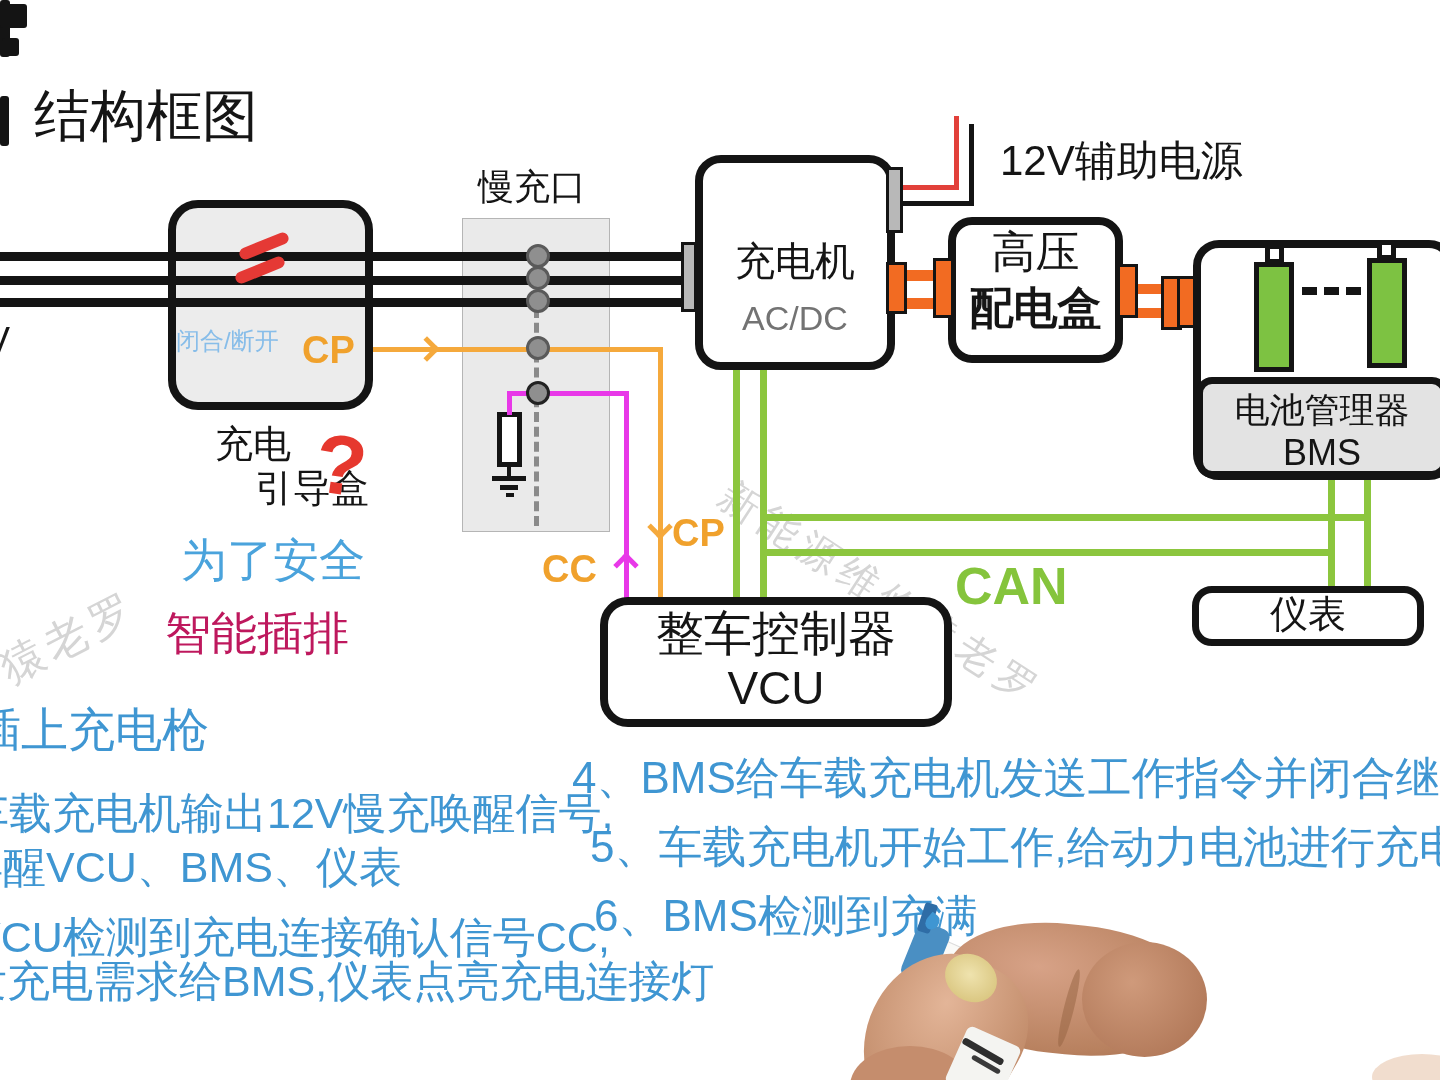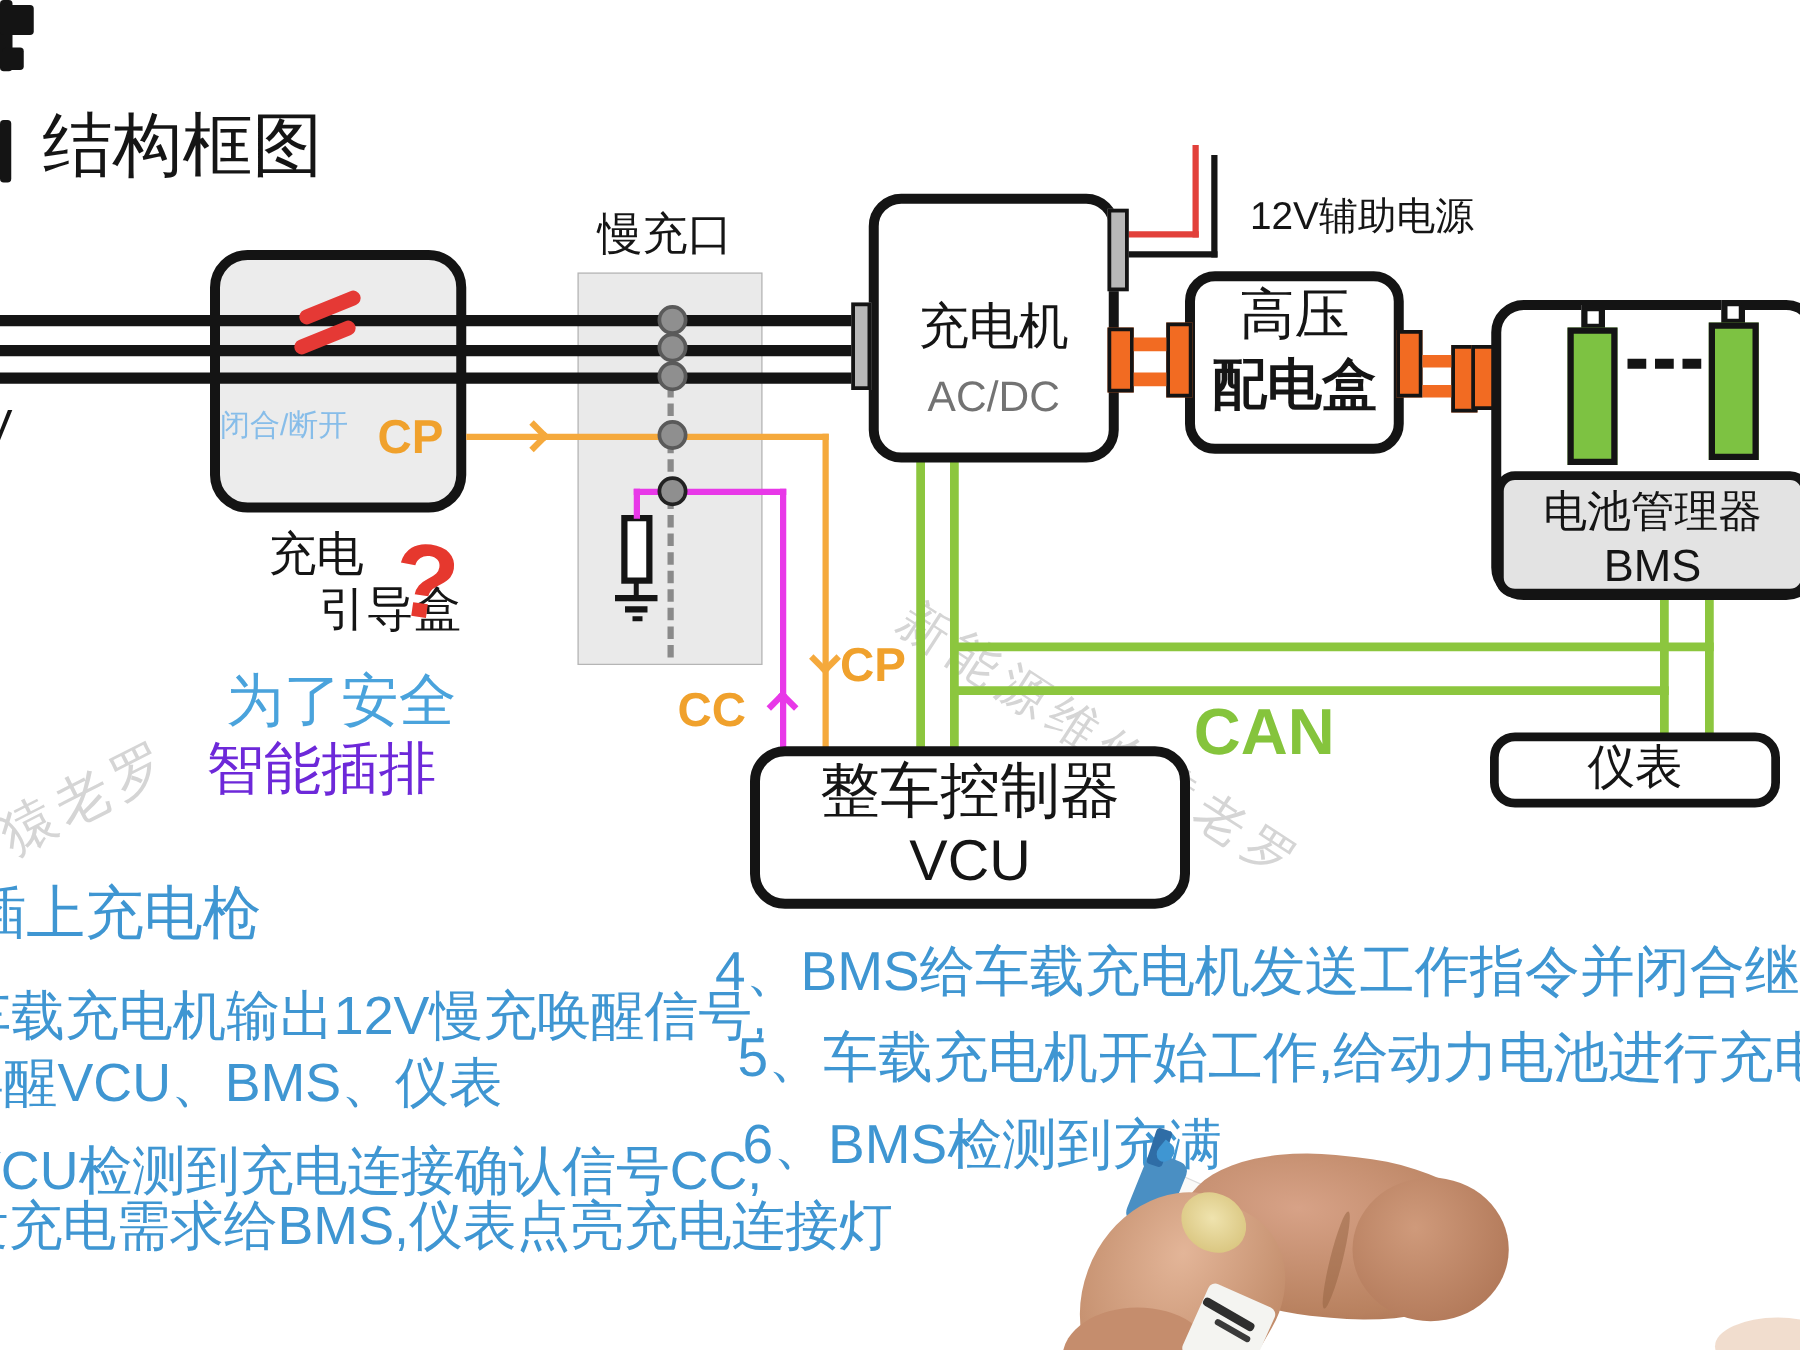--- a/index.html
+++ b/index.html
@@ -127,29 +127,29 @@
   <div class="otab" style="left:886px;top:262px;width:21px;height:52px;"></div>
   <div class="otab" style="left:933px;top:258px;width:21px;height:60px;"></div>
   <div class="obar" style="left:907px;top:270px;width:26px;height:11px;"></div>
   <div class="obar" style="left:907px;top:298px;width:26px;height:11px;"></div>
   <div class="otab" style="left:1117px;top:264px;width:21px;height:54px;"></div>
   <div class="otab" style="left:1161px;top:276px;width:21px;height:54px;"></div>
   <div class="obar" style="left:1138px;top:284px;width:23px;height:10px;"></div>
   <div class="obar" style="left:1138px;top:308px;width:23px;height:10px;"></div>
   <div class="otab" style="left:1177px;top:276px;width:19px;height:52px;"></div>
 
-  <div class="txt blk" style="left:1000px;top:156px;font-size:31px;">12V辅助电源</div>
+  <div class="txt blk" style="left:1000px;top:138px;font-size:42px;">12V辅助电源</div>
   <div class="txt blk" style="left:478px;top:168px;font-size:36px;">慢充口</div>
   <div class="txt lblue" style="left:176px;top:328px;font-size:24px;">闭合/断开</div>
   <div class="txt orange" style="left:302px;top:330px;font-size:38px;">CP</div>
   <div class="txt blk" style="left:215px;top:424px;font-size:38px;">充电</div>
   <div class="txt blk" style="left:213px;top:468px;font-size:38px;margin-left:42px;">引导盒</div>
   <div class="txt red" style="left:315px;top:420px;font-size:84px;font-weight:bold;transform:rotate(8deg);">?</div>
   <div class="txt" style="left:181px;top:536px;font-size:46px;color:#4aa3dc;">为了安全</div>
-  <div class="txt" style="left:165px;top:590px;font-size:46px;color:#6d28d9;">智能插排</div>
+  <div class="txt" style="left:165px;top:609px;font-size:46px;color:#be185d;">智能插排</div>
   <div class="txt orange" style="left:542px;top:549px;font-size:38px;">CC</div>
   <div class="txt orange" style="left:672px;top:513px;font-size:38px;">CP</div>
   <div class="txt greenTxt" style="left:955px;top:558px;font-size:52px;">CAN</div>
 
   <div class="txt blue" style="left:-26px;top:705px;font-size:47px;">插上充电枪</div>
   <div class="txt blue" style="left:-34px;top:790px;font-size:43px;">车载充电机输出12V慢充唤醒信号,</div>
   <div class="txt blue" style="left:-40px;top:844px;font-size:43px;">唤醒VCU、BMS、仪表</div>
   <div class="txt blue" style="left:-28px;top:914px;font-size:43px;">VCU检测到充电连接确认信号CC,</div>
   <div class="txt blue" style="left:-36px;top:958px;font-size:43px;">发充电需求给BMS,仪表点亮充电连接灯</div>
 

